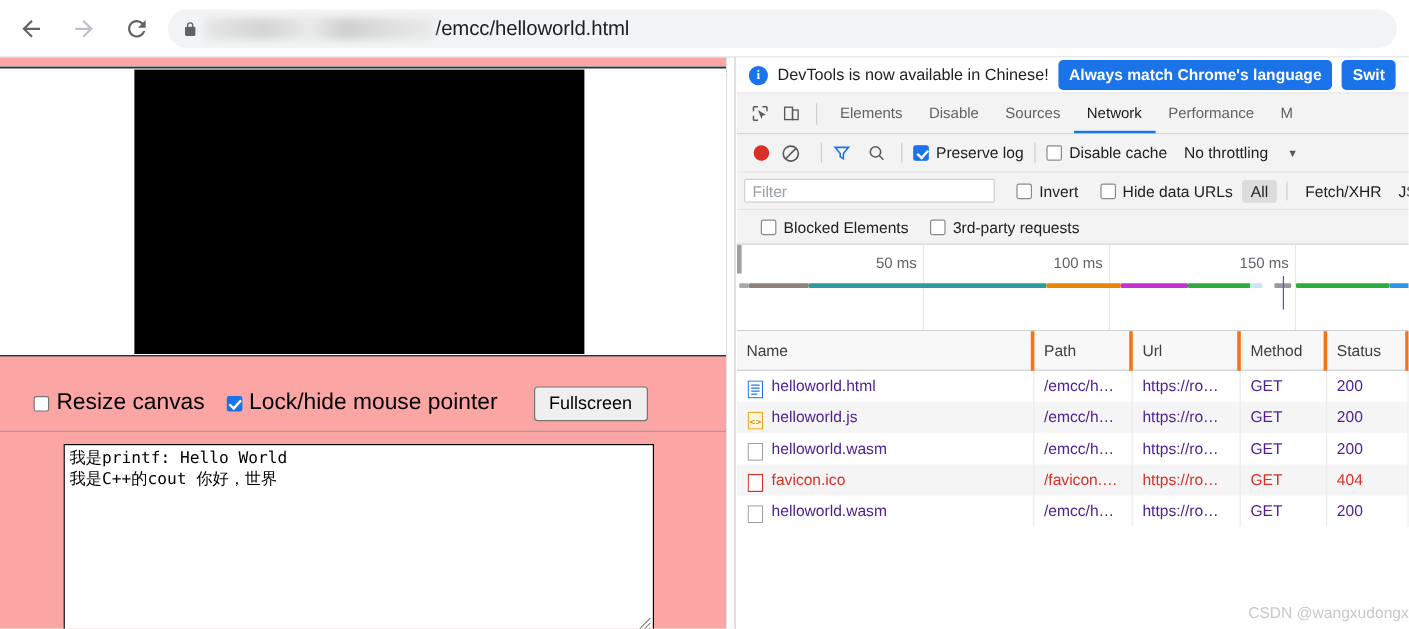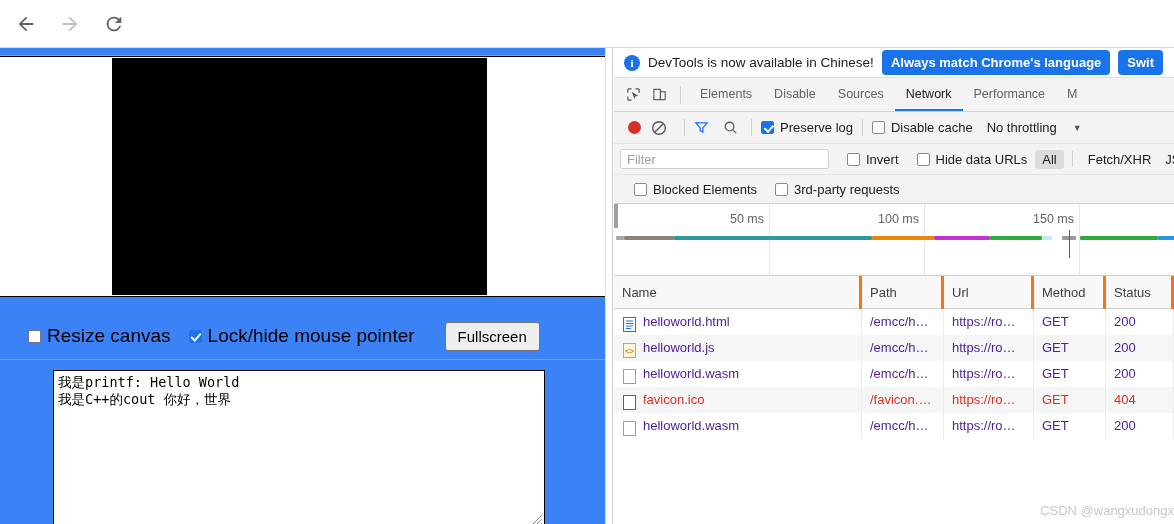--- a/index.html
+++ b/index.html
@@ -39,21 +39,21 @@
     font-size:17px; color:#202124; white-space:nowrap;
     font-family:"Liberation Sans", sans-serif; letter-spacing:-0.1px;
   }
   #chrome-bottom-line{
     position:absolute; left:0; top:47px; width:1174px; height:1px; background:#dadce0;
   }
 
   
   #page-pane{
     position:absolute; left:0; top:48px; width:613px; height:476px;
-    background:#3b82f6; overflow:hidden;
+    background:#fca5a5; overflow:hidden;
   }
   #page-top-rule{ position:absolute; left:0; top:7px; width:613px; height:1px; background:#9aa0a6; }
   #canvas-wrap{
     position:absolute; left:0; top:8px; width:605px; height:241px;
     border-top:1px solid #000; border-bottom:1px solid #000;
     background:#ffffff;
   }
   #emscripten-canvas{
     position:absolute; left:112px; top:1px; width:375px; height:237px; background:#000000;
   }
@@ -241,20 +241,29 @@
           <path d="M4 11h12.2l-5.6-5.6L12 4l8 8-8 8-1.4-1.4 5.6-5.6H4z" fill="currentColor"></path>
         </svg>
     </span>
   </div>
   <div class="nav-btn">
     <span>
       <svg width="22" height="22" viewBox="0 0 24 24">
           <path d="M17.65 6.35A7.96 7.96 0 0 0 12 4a8 8 0 1 0 7.73 10h-2.08A6 6 0 1 1 12 6c1.66 0 3.14.69 4.22 1.78L13 11h7V4z" fill="currentColor"></path>
         </svg>
     </span>
+  </div>
+  <div id="omnibox">
+    <span id="lock-icon">
+      <svg width="13" height="15" viewBox="0 0 24 24">
+          <path d="M18 8h-1V6a5 5 0 1 0-10 0v2H6a2 2 0 0 0-2 2v10a2 2 0 0 0 2 2h12a2 2 0 0 0 2-2V10a2 2 0 0 0-2-2zM9 6a3 3 0 1 1 6 0v2H9z" fill="currentColor"></path>
+        </svg>
+    </span>
+    <span id="url-blur"></span>
+    <span id="url-text">/emcc/helloworld.html</span>
   </div>
 </div>
 <div id="chrome-bottom-line"></div>
 
 <div id="page-pane">
   <div id="page-top-rule"></div>
 
   <div id="canvas-wrap">
     <div id="emscripten-canvas"></div>
   </div>

